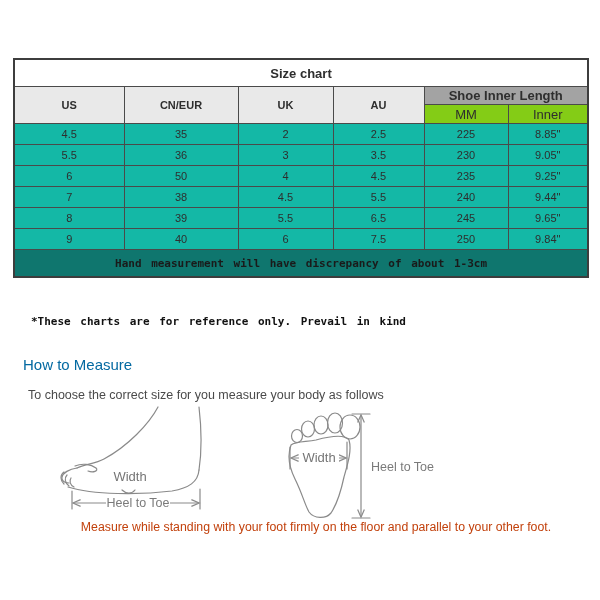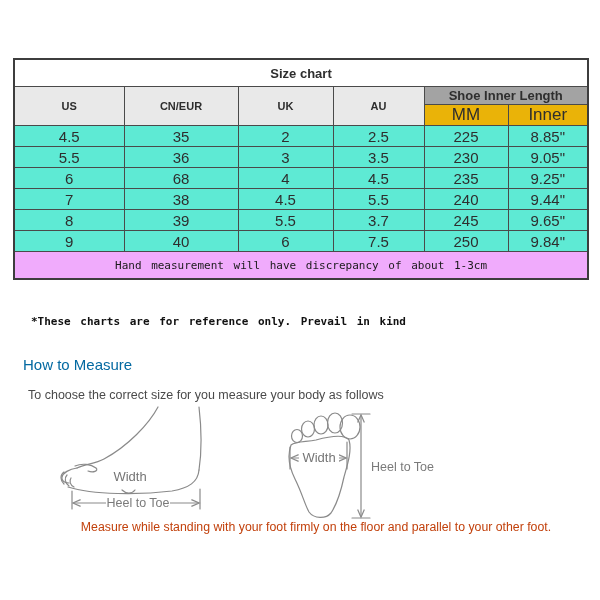--- a/index.html
+++ b/index.html
@@ -13,24 +13,24 @@
     border-collapse:collapse;table-layout:fixed;
     border:2px solid #3d3d3d;
   }
   .size-table td,.size-table th{
     border:1px solid #4a4a4a;text-align:center;vertical-align:middle;
     padding:0;color:#2e2e2e;
   }
   .size-table .title-row td{height:26px;font-size:13px;font-weight:bold;background:#ffffff;}
   .size-table .col-head{background:#e9e9e9;font-size:11px;font-weight:bold;height:36px;}
   .size-table .group-head{background:#a3a3a3;font-size:13px;font-weight:bold;height:17px;}
-  .size-table .sub-head{background:#eab308;font-size:17px;font-weight:normal;height:18px;}
-  .size-table .data-row td{height:20px;font-size:15px;background:#5eead4;}
+  .size-table .sub-head{background:#84cc16;font-size:13px;font-weight:normal;height:18px;}
+  .size-table .data-row td{height:20px;font-size:11px;background:#14b8a6;}
   .size-table .footer-row td{
-    height:26px;font-size:11px;font-weight:normal;background:#f0abfc;
+    height:26px;font-size:11px;font-weight:bold;background:#0f766e;
     font-family:"DejaVu Sans Mono","Liberation Mono",monospace;word-spacing:3px;color:#1a1a1a;
   }
   
   .w-us{width:110px;} .w-cn{width:114px;} .w-uk{width:95px;}
   .w-au{width:91px;} .w-mm{width:84px;} .w-in{width:80px;}
 
   
   .ref-note{
     position:absolute;left:31px;top:315px;font-size:11px;font-weight:bold;
     font-family:"DejaVu Sans Mono","Liberation Mono",monospace;word-spacing:3px;color:#111;
@@ -81,39 +81,39 @@
   <tr class="data-row">
     <td>5.5</td>
     <td>36</td>
     <td>3</td>
     <td>3.5</td>
     <td>230</td>
     <td>9.05"</td>
   </tr>
   <tr class="data-row">
     <td>6</td>
-    <td>68</td>
+    <td>50</td>
     <td>4</td>
     <td>4.5</td>
     <td>235</td>
     <td>9.25"</td>
   </tr>
   <tr class="data-row">
     <td>7</td>
     <td>38</td>
     <td>4.5</td>
     <td>5.5</td>
     <td>240</td>
     <td>9.44"</td>
   </tr>
   <tr class="data-row">
     <td>8</td>
     <td>39</td>
     <td>5.5</td>
-    <td>3.7</td>
+    <td>6.5</td>
     <td>245</td>
     <td>9.65"</td>
   </tr>
   <tr class="data-row">
     <td>9</td>
     <td>40</td>
     <td>6</td>
     <td>7.5</td>
     <td>250</td>
     <td>9.84"</td>

